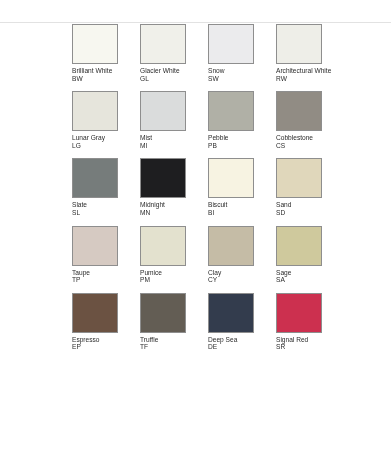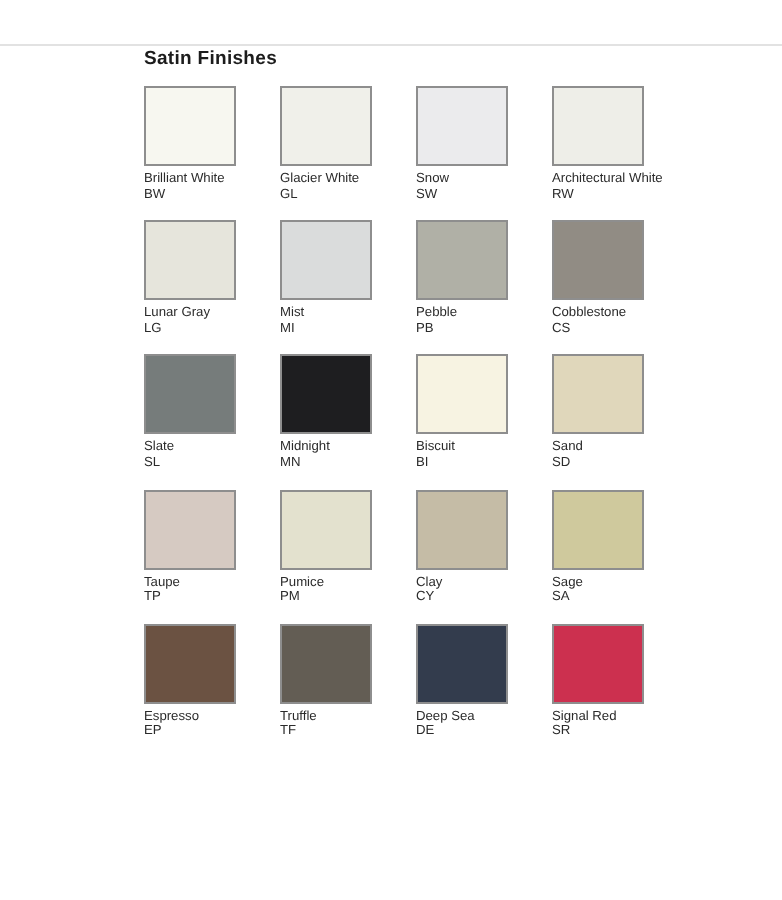--- a/index.html
+++ b/index.html
@@ -80,21 +80,20 @@
 </style>
 </head>
 <body>
 
 <div id="page">
 
   <div class="top-rule"></div>
 
   <div class="content">
 
-    <div class="section-title">Satin Finishes</div>
 
     <div class="grid" id="swatch-grid">
         <div class="swatch-row">
           <div class="swatch-cell">
             <div class="chip" style="background: rgb(247, 247, 240);"></div>
             <div class="chip-label">
               <span class="chip-name">Brilliant White</span>
               <span class="chip-code">BW</span>
             </div>
           </div>

